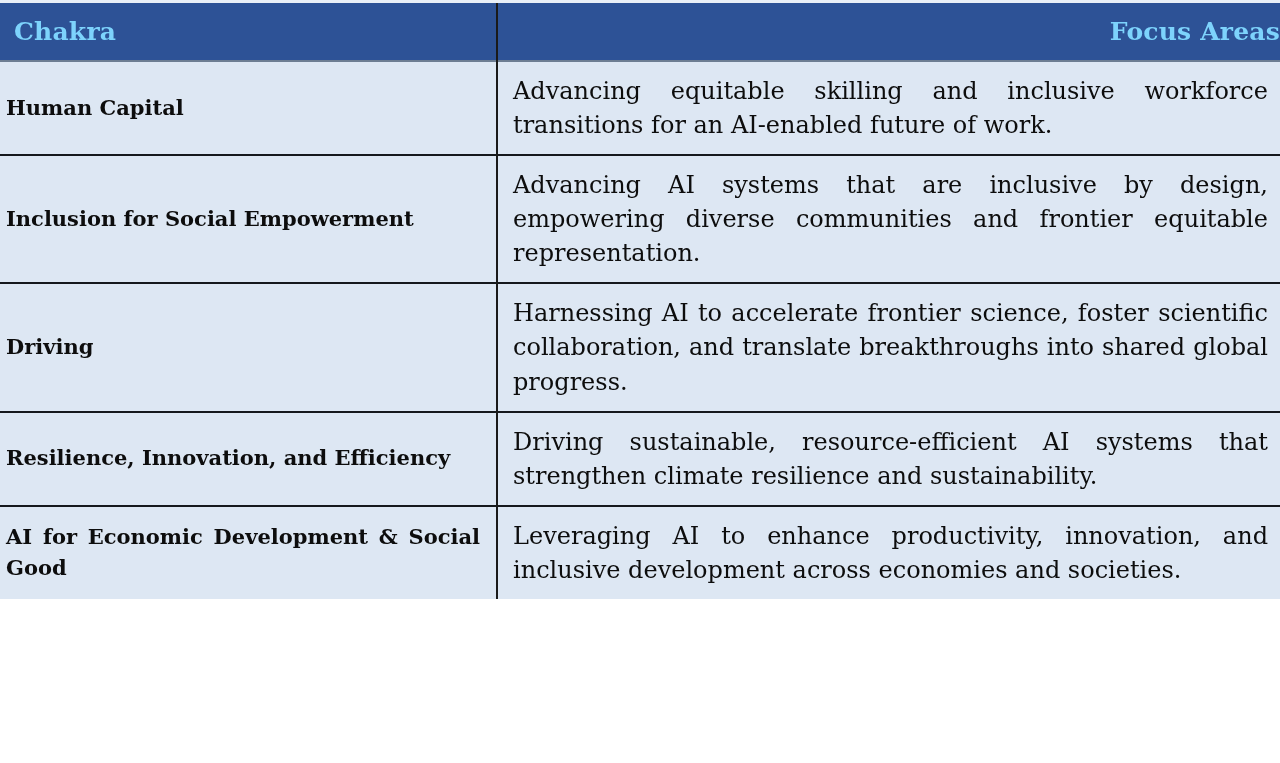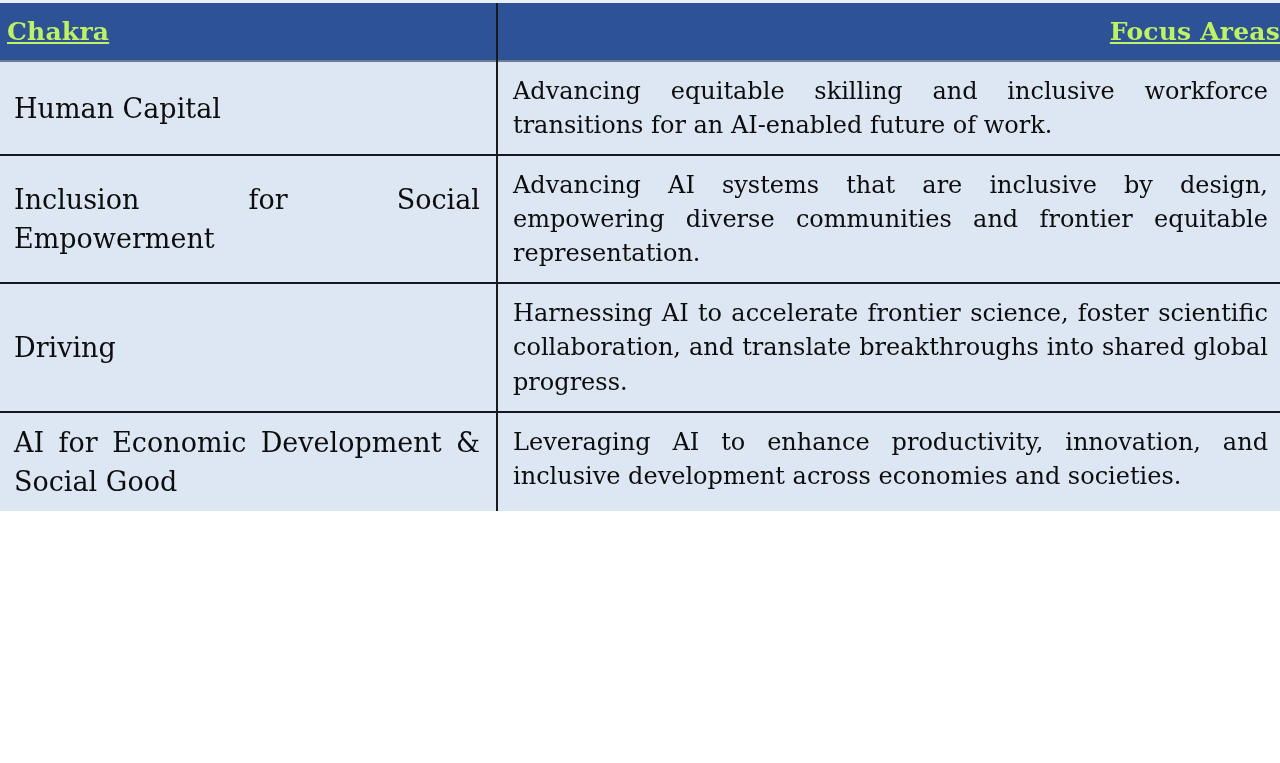--- a/index.html
+++ b/index.html
@@ -29,56 +29,55 @@
     margin: 0;
     padding: 0;
   }
 
   table.chakra-table col.col-chakra { width: 497px; }
   table.chakra-table col.col-focus  { width: 783px; }
 
   
   thead tr.header-row th {
     background: #2d5296;
-    color: #bef264;
+    color: #7dd3fc;
     font-family: "DejaVu Serif", "Liberation Serif", serif;
     font-weight: bold;
     font-size: 25px;
     line-height: 1.1;
     text-align: left;
     vertical-align: middle;
     height: 57px;
-    padding: 0 0 0 7px;
+    padding: 0 0 0 14px;
     border: none;
     border-top: 3px solid #e9eff7;
     letter-spacing: 0.2px;
-    text-decoration: underline;
   }
   thead tr.header-row th.th-focus {
     padding-left: 15px;
     border-left: 2px solid #1a1a1a;
     text-align: right;
   }
 
   
   tbody tr.data-row td {
     background: #dde7f3;
     border-top: 2px solid #15181c;
     border-bottom: none;
     padding: 0;
     vertical-align: middle;
     color: #0d0d0d;
   }
 
   tbody tr.data-row td.cell-chakra {
     font-family: "DejaVu Serif", "Liberation Serif", serif;
-    font-weight: normal;
-    font-size: 27px;
+    font-weight: bold;
+    font-size: 21px;
     line-height: 1.45;
-    padding: 10px 16px 10px 14px;
+    padding: 10px 16px 10px 6px;
     text-align: justify;
     text-align-last: left;
     vertical-align: middle;
   }
   tbody tr.data-row td.cell-chakra.justified {
     text-align: justify;
   }
 
   tbody tr.data-row td.cell-focus {
     font-family: "DejaVu Serif", "Liberation Serif", serif;
@@ -136,20 +135,28 @@
       </tr>
       <tr class="data-row">
         <td class="cell-chakra">
           <span class="cell-inner">Driving</span>
         </td>
         <td class="cell-focus">
           <span class="cell-inner">Harnessing AI to accelerate frontier science, foster scientific collaboration, and translate breakthroughs into shared global progress.</span>
         </td>
       </tr>
       <tr class="data-row">
+        <td class="cell-chakra">
+          <span class="cell-inner">Resilience, Innovation, and Efficiency</span>
+        </td>
+        <td class="cell-focus">
+          <span class="cell-inner">Driving sustainable, resource-efficient AI systems that strengthen climate resilience and sustainability.</span>
+        </td>
+      </tr>
+      <tr class="data-row">
         <td class="cell-chakra justified">
           <span class="cell-inner">AI for Economic Development &amp; Social Good</span>
         </td>
         <td class="cell-focus">
           <span class="cell-inner">Leveraging AI to enhance productivity, innovation, and inclusive development across economies and societies.</span>
         </td>
       </tr>
     </tbody>
   </table>
 </div>

